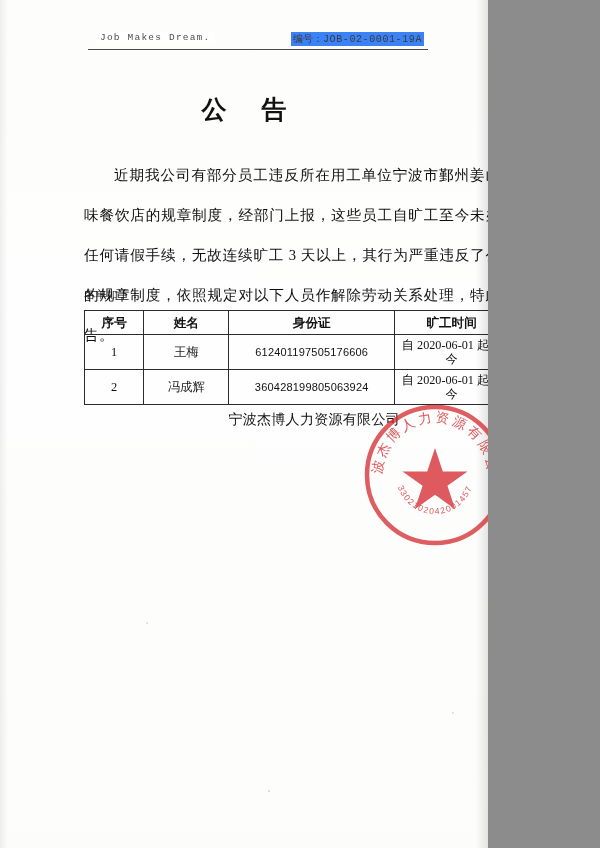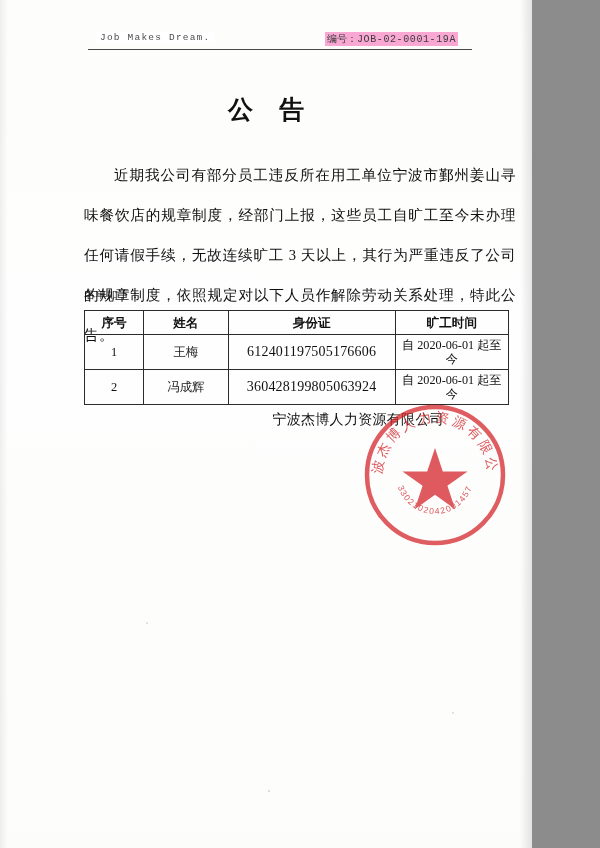--- a/index.html
+++ b/index.html
@@ -8,21 +8,21 @@
     background: #8c8c8c;
   }
   body {
     width: 600px;
     height: 848px;
     overflow: hidden;
     font-family: "Liberation Serif", serif;
   }
   .page {
     position: relative;
-    width: 532px;
+    width: 488px;
     height: 848px;
     background: #ffffff;
     box-sizing: border-box;
     overflow: hidden;
   }
   
   .paper-tint {
     position: absolute;
     inset: 0;
     background: linear-gradient(180deg, #fdfdfb 0%, #fefefe 40%, #fcfcfa 100%);
@@ -64,23 +64,23 @@
     top: 0;
     background: #ffffff;
     padding: 0 4px;
     font-family: "Liberation Mono", monospace;
     font-size: 9.5px;
     letter-spacing: 1.2px;
     color: #4c4c4c;
   }
   .header-right {
     position: absolute;
-    right: 14px;
+    right: 4px;
     top: 0;
-    background: #f9a8d4;
+    background: #3b82f6;
     padding: 0 2px;
     font-family: "Liberation Mono", monospace;
     font-size: 10px;
     letter-spacing: 0.6px;
     color: #3b3b3b;
     white-space: nowrap;
     margin-left: 16px;
   }
   .header-right .label {
     font-family: "Liberation Sans", sans-serif;
@@ -88,21 +88,21 @@
     letter-spacing: 0;
   }
 
   
   .title {
     position: absolute;
     top: 93px;
     left: 0;
     width: 100%;
     text-align: center;
-    font-family: Liberation Serif, serif;
+    font-family: Liberation Mono, monospace;
     font-weight: bold;
     font-size: 25px;
     letter-spacing: 10px;
     color: #111;
     text-indent: 10px;
   }
 
   
   .body-text {
     position: absolute;
@@ -154,22 +154,22 @@
   }
   table.roster th {
     font-weight: bold;
     font-size: 12.6px;
   }
   .col-seq   { width: 58px; }
   .col-name  { width: 86px; }
   .col-id    { width: 165px; margin-left: 8px; }
   .col-time  { width: 116px; margin-top: 24px; }
   td.id-cell {
-    font-family: Liberation Serif, serif;
-    font-size: 14px;
+    font-family: Liberation Sans, sans-serif;
+    font-size: 11px;
     letter-spacing: 0.2px;
     margin-left: 36px;
   }
   td.time-cell {
     font-family: "Liberation Serif", serif;
     font-size: 12.2px;
   }
   td.name-cell {
     color: #1a1a1a;
   }

